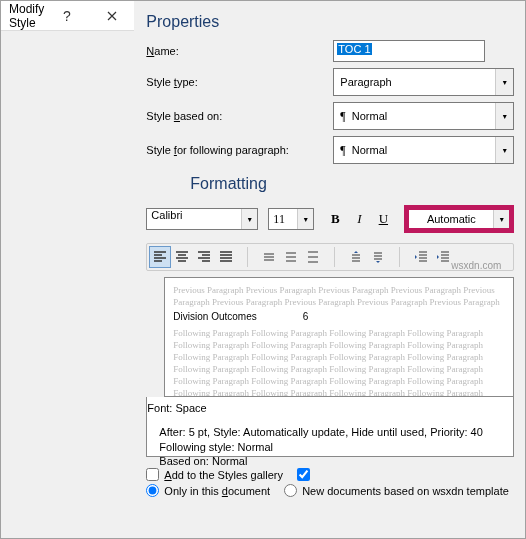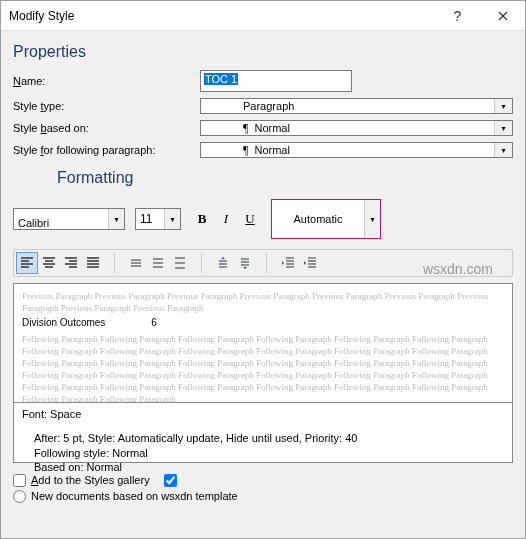--- a/index.html
+++ b/index.html
@@ -1,59 +1,59 @@
 <!DOCTYPE html>
 <html><head>
 <meta charset="utf-8">
 <style>
   * { box-sizing: border-box; margin: 0; padding: 0; }
   body { font-family: "Segoe UI", Tahoma, sans-serif; font-size: 11px; background: #f0f0f0; }
-  .dialog { width: 526px; height: 539px; background: #f0f0f0; border: 1px solid #a0a0a0; display: flex; flex-direction: column; }
+  .dialog { width: 526px; height: 539px; background: #f0f0f0; border: 1px solid #a0a0a0; display: flex; flex-direction: row; }
   .titlebar { height: 30px; background: #fff; display: flex; align-items: center; padding: 0 0 0 8px; border-bottom: 1px solid #ddd; }
   .titlebar .title { flex: 1; font-size: 12px; color: #000; }
   .titlebar .tbtn { width: 45px; height: 30px; display: flex; align-items: center; justify-content: center; font-size: 14px; color: #333; }
   .content { flex: 1; padding: 8px 12px 10px 12px; display: flex; flex-direction: column; }
   .grouplabel { color: #1e3e6e; font-size: 16px; margin: 4px 0 6px 0; }
   .proprow { display: flex; align-items: center; margin: 3px 0; gap: 24px; }
   .proprow label { width: 163px; display: inline-block; }
   .underline { text-decoration: underline; }
   .textinput { flex: 1; height: 22px; border: 1px solid #7a7a7a; background: #fff; padding: 0 4px; font-size: 11px; font-family: inherit; }
-  .select-wrap { flex: 1; display: flex; border: 1px solid #7a7a7a; background: #fff; height: 16px; padding-left: 36px; }
+  .select-wrap { flex: 1; display: flex; border: 1px solid #7a7a7a; background: #fff; height: 28px; }
   .select-wrap .val { flex: 1; padding: 0 6px; display: flex; align-items: center; gap: 6px; }
   .select-wrap .dd { width: 18px; border-left: 1px solid #ccc; display: flex; align-items: center; justify-content: center; background: #efefef; }
   .pilcrow { font-family: serif; font-size: 12px; }
   .fmtbar { display: flex; align-items: center; gap: 10px; margin: 6px 0 2px 0; }
-  .fontbox { width: 112px; display: flex; border: 1px solid #7a7a7a; background: #fff; height: 22px; align-items: flex-end; }
+  .fontbox { width: 112px; display: flex; border: 1px solid #7a7a7a; background: #fff; height: 22px; align-items: flex-start; }
   .fontbox input { border: none; flex: 1; width: 60px; padding: 0 4px; font-size: 11px; font-family: inherit; outline: none; }
   .fontbox .dd { width: 16px; border-left: 1px solid #ccc; height: 100%; display: flex; align-items: center; justify-content: center; background: #efefef; }
   .sizebox { width: 46px; display: flex; border: 1px solid #7a7a7a; background: #fff; height: 22px; align-items: center; }
-  .sizebox input { border: none; flex: 1; width: 18px; padding: 0 4px; font-size: 12px; font-family: Liberation Sans, sans-serif; outline: none; }
+  .sizebox input { border: none; flex: 1; width: 18px; padding: 0 4px; font-size: 12px; font-family: Liberation Serif, serif; outline: none; }
   .sizebox .dd { width: 16px; border-left: 1px solid #ccc; height: 100%; display: flex; align-items: center; justify-content: center; background: #efefef; }
   .biu { display: flex; gap: 2px; }
   .biu .btn, .trow .btn { width: 22px; height: 22px; display: flex; align-items: center; justify-content: center; font-family: "Times New Roman", serif; font-size: 13px; border: 1px solid transparent; }
   .trow .btn svg { width: 16px; height: 16px; }
-  .colorbox { width: 110px; display: flex; border: 1px solid #be185d; background: #fff; height: 40px; align-items: center; }
+  .colorbox { width: 110px; display: flex; border: 5px solid #be185d; background: #fff; height: 28px; align-items: center; }
   .colorbox .val { flex: 1; text-align: center; font-size: 11px; }
   .colorbox .dd { width: 16px; border-left: 1px solid #ccc; height: 100%; display: flex; align-items: center; justify-content: center; background: #efefef; }
   .trow { position: relative; display: flex; align-items: center; margin: 8px 0 6px 0; border: 1px solid #ccc; padding: 2px; border-radius: 2px; }
   .trow .group { display: flex; gap: 0px; }
   .trow .group .btn { border: 1px solid transparent; margin: 0; }
   .trow .btn.active { background: #cde0f2; border: 1px solid #6b9acb; }
   .sep { width: 1px; height: 20px; background: #ccc; margin: 0 10px; }
-  .preview { border: 1px solid #888; background: #fff; height: 120px; overflow: hidden; padding: 6px 8px; font-size: 9px; color: #bbb; font-family: "Times New Roman", serif; line-height: 1.35; }
+  .preview { border: 1px solid #888; background: #fff; height: 120px; overflow: hidden; padding: 6px 8px; font-size: 9px; color: #bbb; font-family: "Times New Roman", serif; line-height: 1.35; margin-left: 18px; }
   .preview .sample { color: #000; font-family: "Segoe UI", sans-serif; font-size: 10px; margin: 2px 0 3px 0; }
   .preview .sample span.num { display: inline-block; margin-left: 46px; }
-  .desc { border: 1px solid #888; border-top: none; background: #fff; height: 60px; padding: 4px 8px; font-size: 11px; color: #000; line-height: 1.3; }
+  .desc { border: 1px solid #888; border-top: none; background: #fff; height: 60px; padding: 4px 0; font-size: 11px; color: #000; line-height: 1.3; }
   .checks { margin-top: 8px; }
   .checkrow { display: flex; align-items: center; gap: 14px; margin: 3px 0; }
-  .checkrow label { display: flex; align-items: flex-start; gap: 5px; }
+  .checkrow label { display: flex; align-items: center; gap: 5px; }
   .footer { display: flex; align-items: center; padding: 6px 12px 10px 12px; gap: 6px; }
   .footer .spacer { flex: 1; }
   .chev { font-size: 8px; }
-  .attrib { position:absolute; right: 19px; bottom: -1px; font-size: 14px; color: #999;}
+  .attrib { position:absolute; right: 12px; bottom: -1px; font-size: 10px; color: #999;}
   input[type=checkbox], input[type=radio] { margin: 0; }
   .nameinput-sel { position: relative; }
   .nameinput-sel .hl { position: absolute; left: 4px; top: 3px; background: #0078d7; color: #fff; padding: 0 1px; font-size: 11px; }
 </style>
 </head>
 <body>
 
 <div class="dialog">
 
   <div class="titlebar">
@@ -242,20 +242,24 @@
         <label>
           <input type="checkbox" style=""> 
             <span><span class="underline">A</span>dd to the Styles gallery</span>
         </label>
         <label>
           <input type="checkbox" checked="" style=""> 
         </label>
       </div>
       <div class="checkrow">
         <label>
+          <input type="radio" name="scope" checked="" style=""> 
+            <span>Only in this <span class="underline">d</span>ocument</span>
+        </label>
+        <label>
           <input type="radio" name="scope" style=""> 
             <span>New documents based on wsxdn template</span>
         </label>
       </div>
     </div>
   </div>
 
   <div class="footer">
 
     <div class="spacer"></div>

